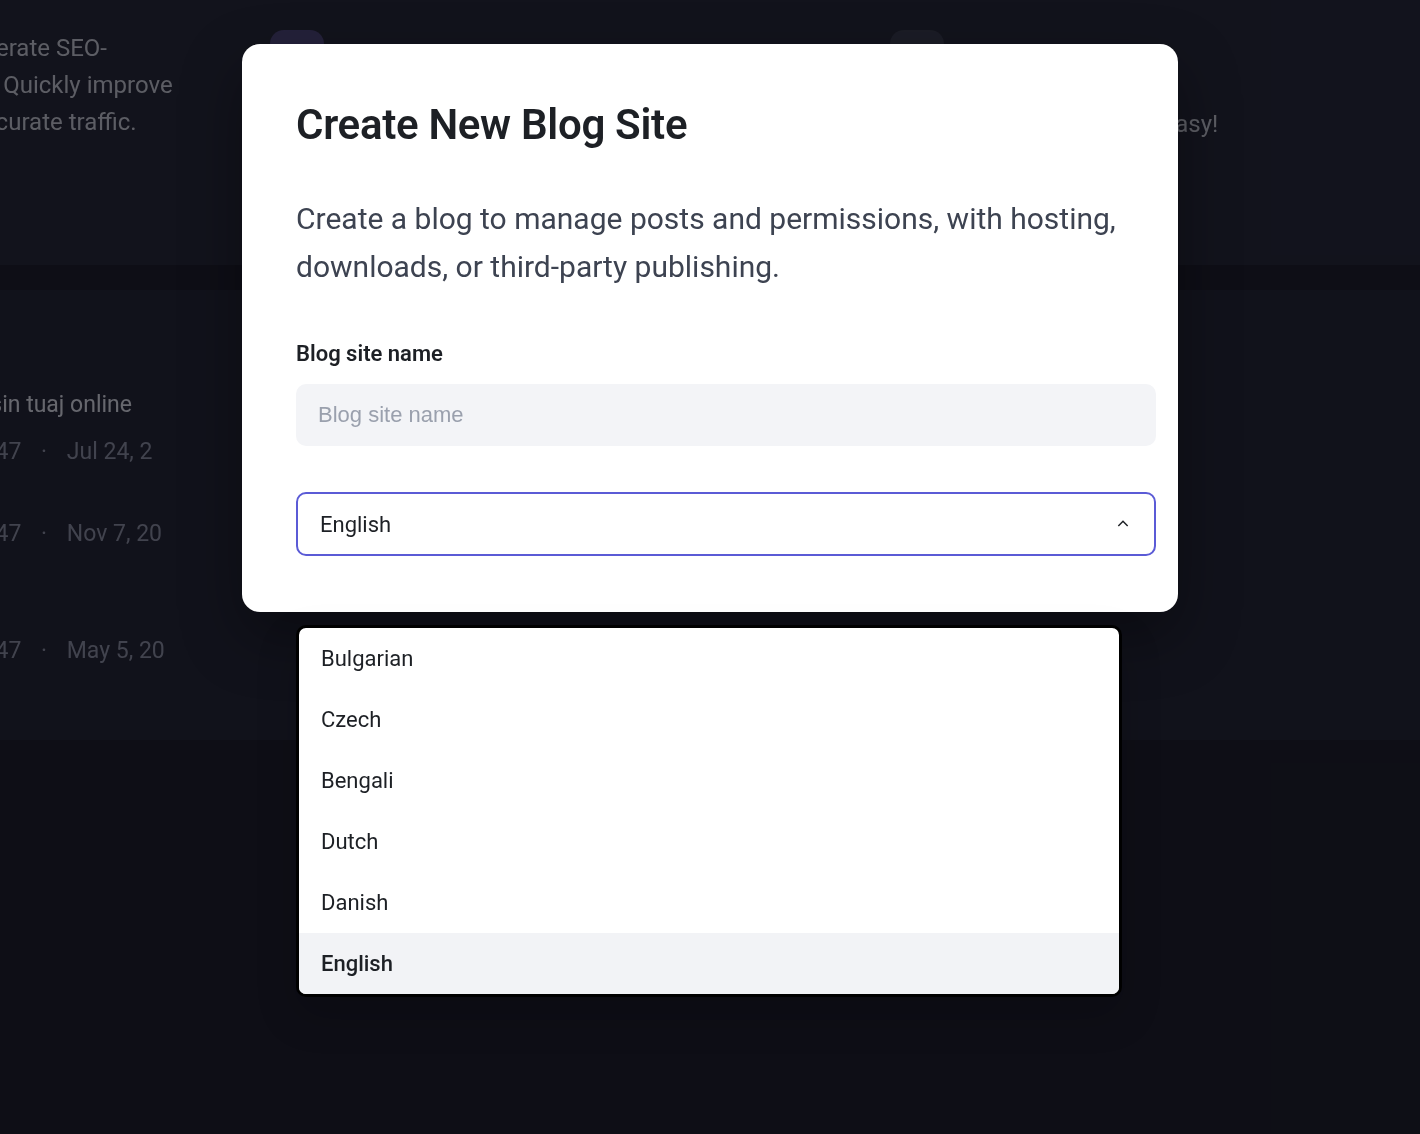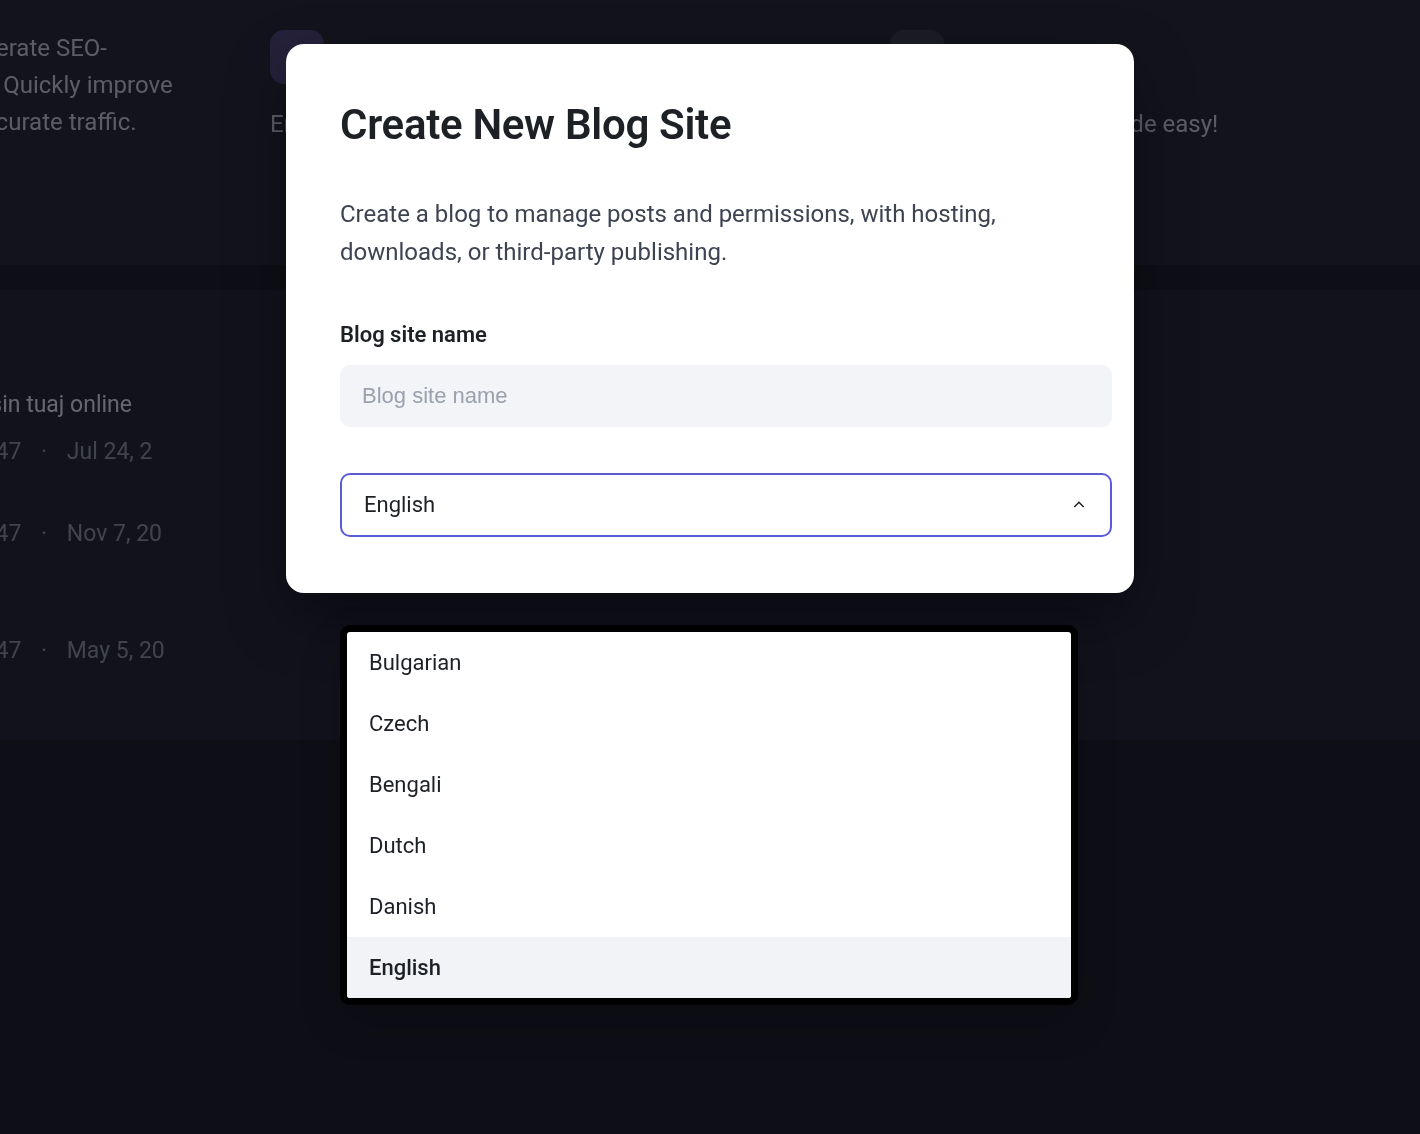--- a/index.html
+++ b/index.html
@@ -73,37 +73,37 @@
   
   .overlay {
     position: absolute; inset: 0;
     background: rgba(10,10,16,.58);
     display: flex; align-items: flex-start; justify-content: center;
     padding-top: 44px;
   }
 
   
   .modal {
-    width: 848px;
+    width: 936px;
     max-height: 736px;
     background: #ffffff;
     border-radius: 18px;
     padding: 56px 22px 56px 54px;
     color: #1d2025;
     box-shadow: 0 24px 60px rgba(0,0,0,.35);
     position: relative;
   }
   .modal h1 {
     font-size: 42px;
     font-weight: 650;
     letter-spacing: -.3px;
     margin-bottom: 46px;
   }
   .modal p.desc {
-    font-size: 24px;
+    font-size: 30px;
     line-height: 1.6;
     color: #3d4351;
     margin-bottom: 50px;
   }
   .field-label {
     font-size: 22px;
     font-weight: 650;
     color: #1d2025;
     margin-bottom: 18px;
     display: flex;
@@ -150,21 +150,21 @@
   }
   .chevron svg { width: 16px; height: 16px; stroke: #1d2025; stroke-width: 2.2; fill: none; }
 
   
   .dropdown {
     position: absolute;
     left: 54px;
     right: 56px;
     top: 581px;
     background: #ffffff;
-    border: 7px solid #000000;
+    border: 3px solid #000000;
     border-radius: 10px;
     box-shadow: 0 18px 40px rgba(0,0,0,.18);
     overflow: hidden;
     z-index: 5;
   }
   .dropdown-item {
     padding: 18px 22px;
     font-size: 22px;
     color: #1d2025;
     cursor: pointer;

